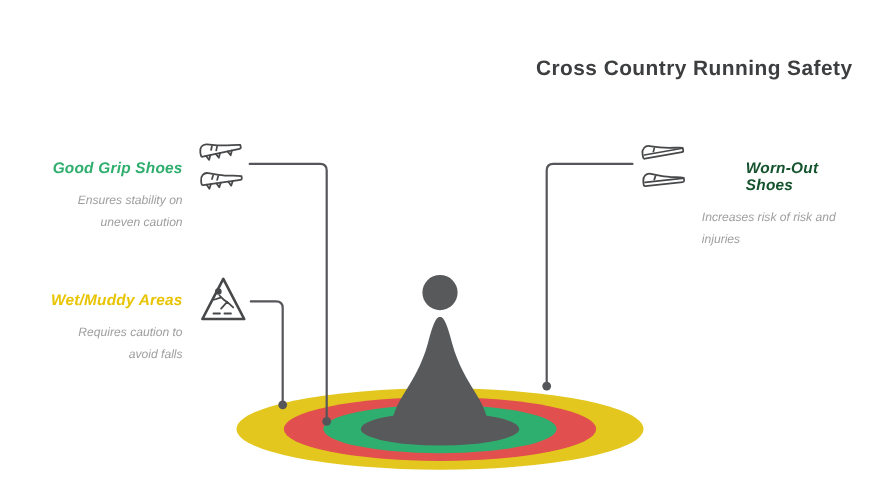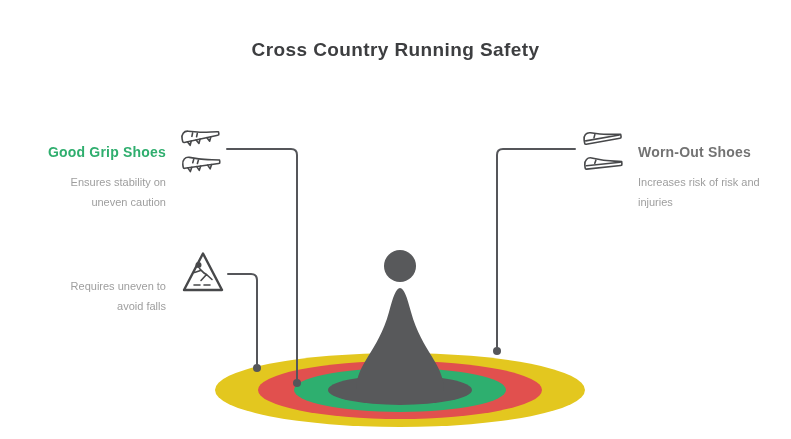--- a/index.html
+++ b/index.html
@@ -1,41 +1,41 @@
 <!DOCTYPE html>
 <html><head>
 <meta charset="utf-8">
 <style>
   html,body { margin:0; padding:0; background:#ffffff; }
   .stage {
     position:relative; width:791px; height:439px; background:#ffffff;
     overflow:hidden; font-family:"Liberation Sans", sans-serif;
   }
   .title {
-    position:absolute; top:36px; left:0; right:0; margin:3px;
-    text-align:center; font-size:19px; font-weight:700;
+    position:absolute; top:36px; left:0; right:0; margin:16px;
+    text-align:right; font-size:19px; font-weight:700;
     letter-spacing:0.4px; color:#3d3e40;
   }
   .scene { position:absolute; left:0; top:0; }
   .connector { fill:none; stroke:#55565a; stroke-width:2; stroke-linecap:round; }
   .dot { fill:#55565a; }
 
-  .callout { position:absolute; }
+  .callout { position:absolute;font-style:italic; }
   .callout .heading { font-size:14px; font-weight:700; letter-spacing:0.2px; margin:0; }
   .callout .desc {
     font-size:11px; color:#9e9e9e; line-height:1.8; margin:13px 0 0 0;
   }
   .callout.left { left:10px; width:156px; text-align:right; }
   .callout.left .desc { margin-left:auto; width:112px; }
   .callout.right { left:638px; width:150px; text-align:left; }
   .callout.right .desc { width:124px; }
 
   .heading.green { color:#2fae6e; }
   .heading.gold  { color:#e8c400; }
-  .heading.red   { color:#737373; }
+  .heading.red   { color:#14532d;margin-left:40px; }
 
   .icon { position:absolute; }
   .icon svg { display:block; }
   .icon .ln { fill:none; stroke:#47484a; stroke-width:1.6; stroke-linecap:round; stroke-linejoin:round; }
   .icon .tri { fill:none; stroke:#47484a; stroke-width:2.4; stroke-linejoin:round; }
   .icon .solid { fill:#47484a; }
 </style>
 </head>
 <body>
 
@@ -91,21 +91,22 @@
     <svg width="44" height="48" viewBox="0 0 44 48">
       <path class="tri" d="M22 4.5 L41 41 L3 41 Z"></path>
       <circle class="solid" cx="17.5" cy="16" r="3"></circle>
       <path class="ln" d="M18.5 19.5 C21 22 22 24 25.5 25.5" stroke-width="1.9"></path>
       <path class="ln" d="M19.5 21.5 L13.5 23.5"></path>
       <path class="ln" d="M25.5 25.5 L31 30.5 M25.5 25.5 L20 31.5"></path>
       <path class="ln" d="M13 36 L19 36 M23 36 L29 36" stroke-width="1.3"></path>
     </svg>
   </div>
   <div class="callout left" style="top:264px;">
-    <p class="desc">Requires uneven to avoid falls</p>
+    <p class="heading gold">Wet/Muddy Areas</p>
+    <p class="desc">Requires caution to avoid falls</p>
   </div>
 
   <div class="icon" style="left:579px; top:123px;">
     <svg width="47" height="52" viewBox="0 0 47 52">
       <g transform="translate(3,4) rotate(-10 20 8)">
         <path class="ln" d="M1.5 10 C1.5 5.5 5 2.5 9 3.8 L18 6.6 C26 9 33 9.2 38.5 10.6 L38.5 13 C38.5 13.8 37.9 14.4 37.1 14.4 L2.9 14.4 C2.1 14.4 1.5 13.8 1.5 13 Z"></path>
         <path class="ln" d="M3 11 L37 11" stroke-width="1.2"></path>
         <path class="ln" d="M13 6.4 L11.6 9.4"></path>
       </g>
       <g transform="translate(4,30) rotate(-6 20 8)">

